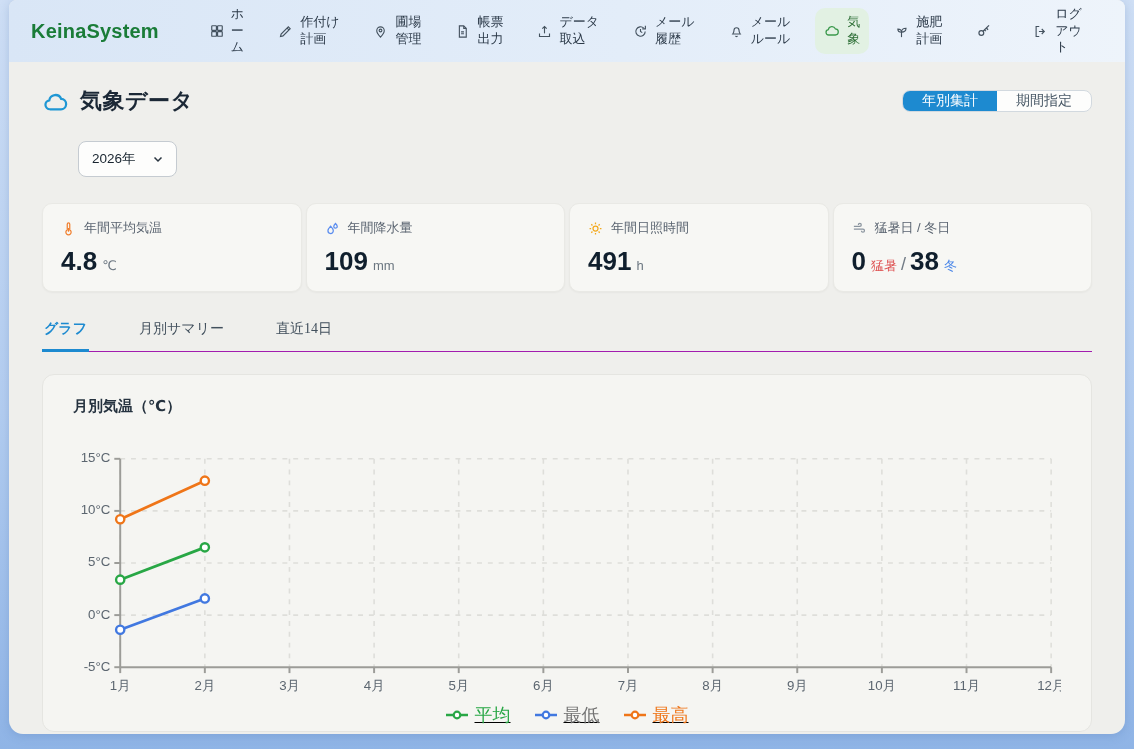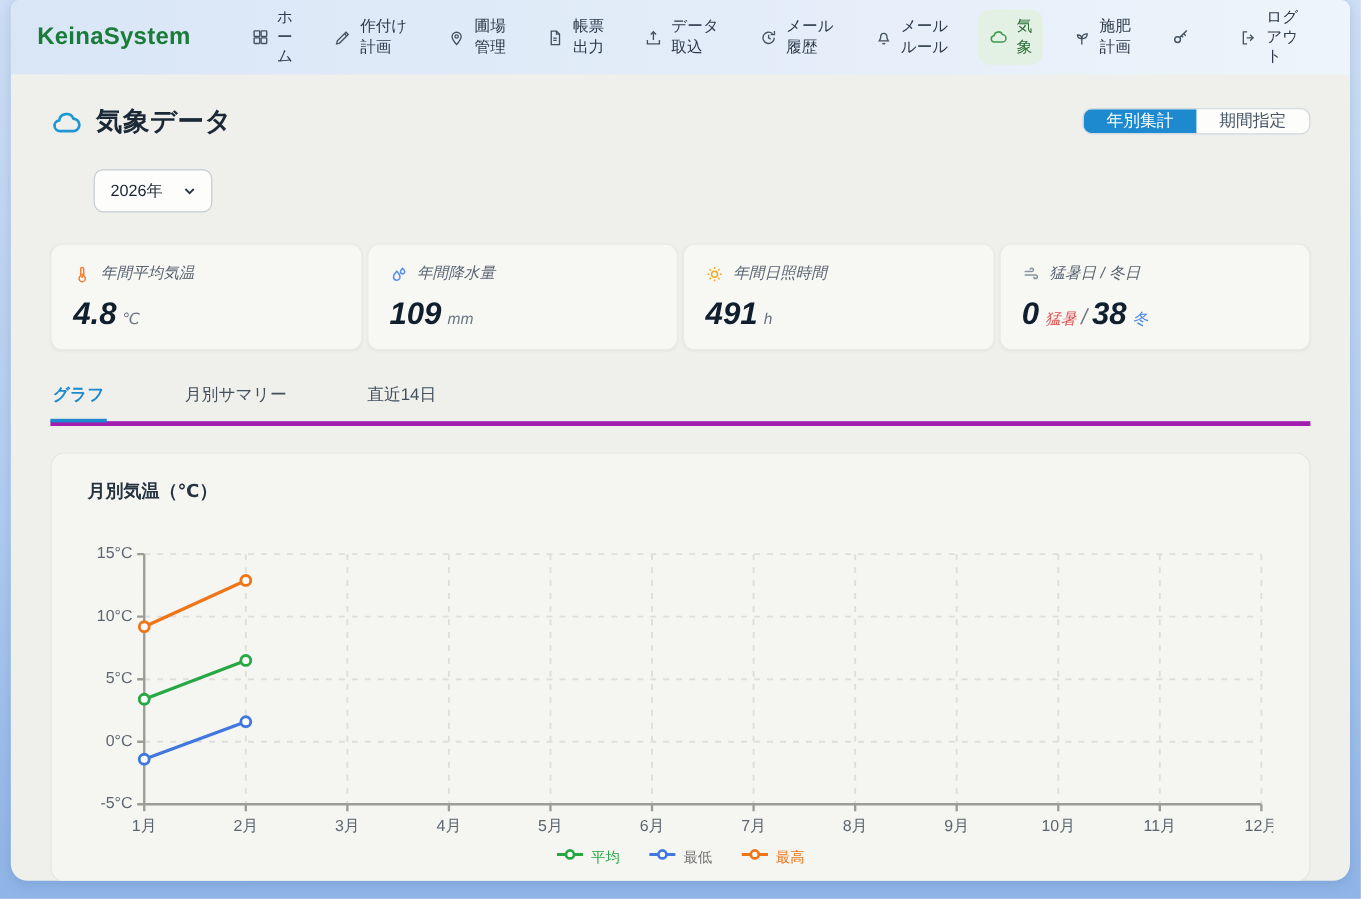--- a/index.html
+++ b/index.html
@@ -41,45 +41,45 @@
          padding:1px 19px; color:#465664; cursor:pointer; }
   .seg.active { background:#1d8ad0; color:#ffffff; }
   .year-row { margin-top:25px;padding-left:36px; }
   .select {
     display:inline-flex; align-items:center; gap:16px; cursor:pointer;
     background:#fdfdfc; border:1px solid #c5cbd1; border-radius:8px;
     padding:8px 12px 8px 13px; font-size:13.5px; color:#18242f;
   }
   .select .chev { display:flex; color:#2a3540; }
   
-  .stats { margin-top:26px; display:grid; grid-template-columns:repeat(4,1fr); gap:4px;font-style:italic; }
+  .stats { margin-top:26px; display:grid; grid-template-columns:repeat(4,1fr); gap:4px; }
   .card {
     background:#f7f7f4; border:1px solid #e9e9e5; border-radius:10px;
     padding:15px 18px 14px 18px; box-shadow:0 1px 2px rgba(0,0,0,.04);
   }
   .card-head { display:flex; align-items:center; gap:8px; font-size:13px; color:#5a6470; }
   .card-value { margin-top:9px; font-size:26px; font-weight:bold; color:#101f2d; }
   .unit { font-size:13px; font-weight:normal; color:#6b7680; margin-left:5px; }
   .u-hot { color:#de5353; } .u-cold { color:#4b87e8; } .u-sep { color:#707a84; font-weight:normal; font-size:18px; margin:0 4px; }
   .i-thermo { color:#f08030; } .i-drop { color:#5b8def; } .i-sun { color:#f2a91e; } .i-wind { color:#8a949e; }
   
-  .tabs { margin-top:24px; display:flex; gap:63px; border-bottom:4px solid #a21caf; }
+  .tabs { margin-top:24px; display:flex; gap:48px; border-bottom:1px solid #a21caf;font-family:Liberation Serif, serif; }
   .tab { font-size:14px; color:#42505d; padding:4px 2px 11px 2px; cursor:pointer;
          border-bottom:3px solid transparent; margin-bottom:-1px; }
   .tab.active { color:#1d8ad0; border-bottom-color:#1d8ad0; font-weight:bold; }
   
   .chart-card {
     margin-top:22px; background:#f5f5f2; border:1px solid #e5e5e1; border-radius:12px;
     padding:22px 30px 16px 30px; height:358px;
   }
   .chart-title { font-size:15px; font-weight:bold; color:#25323f; }
   #chart { margin-top:31px; }
   #chart svg { display:block; width:100%; height:auto; }
   .legend { display:flex; justify-content:center; align-items:center; gap:24px; margin-top:2px; }
-  .legend-item { display:flex; gap:7px; font-size:12px; }
+  .legend-item { display:flex; align-items:center; gap:7px; font-size:18px;text-decoration:underline; }
 </style>
 </head>
 <body>
 
 <div class="page">
 
   <header class="topnav">
     <div class="logo">KeinaSystem</div>
     <nav class="nav-items">
 

